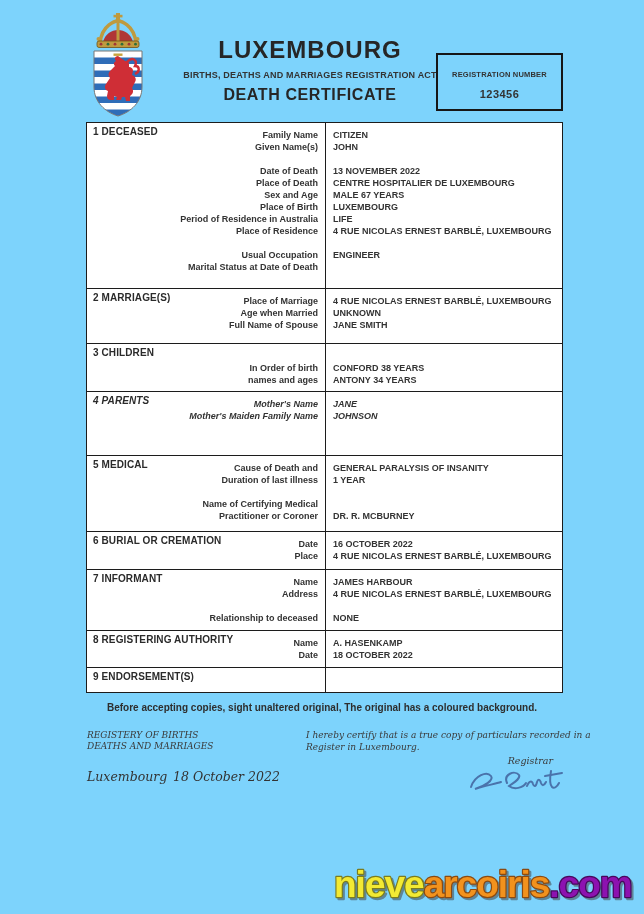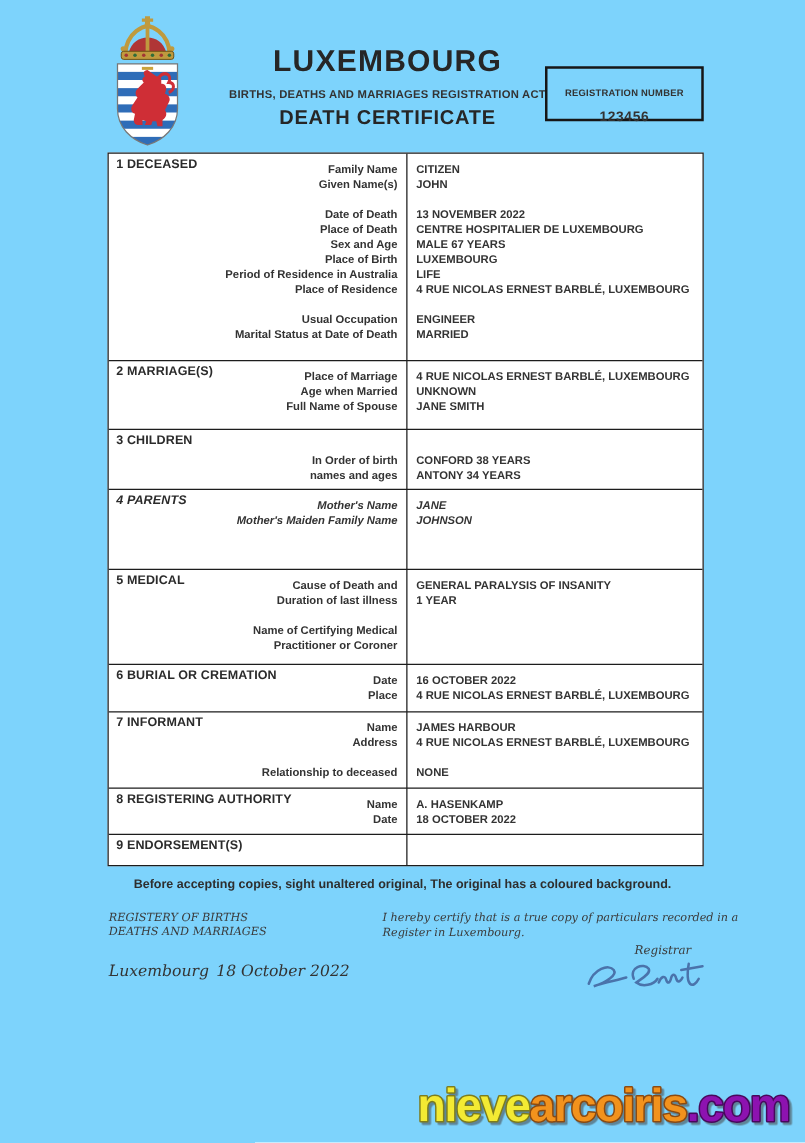--- a/index.html
+++ b/index.html
@@ -5,21 +5,21 @@
   html,body{margin:0;padding:0;background:#fff;}
   .page{position:relative;width:644px;height:914px;background:#7dd3fc;overflow:hidden;
         font-family:"Liberation Sans",sans-serif;color:#2f2f2f;}
 
   
   .coat{position:absolute;left:87px;top:12px;width:62px;height:106px;}
   .head-center{position:absolute;left:150px;top:38px;width:320px;text-align:center;}
   .country-title{font-size:24px;font-weight:bold;letter-spacing:1px;color:#262626;line-height:1;}
   .act-subtitle{font-size:9px;font-weight:bold;letter-spacing:.2px;margin-top:8px;color:#333;}
   .doc-type{font-size:16px;font-weight:bold;letter-spacing:.6px;margin-top:6px;color:#262626;}
-  .regbox{position:absolute;left:436px;top:53px;width:127px;height:44px;border:2px solid #161616;
+  .regbox{position:absolute;left:436px;top:53px;width:127px;height:58px;border:2px solid #161616;
           box-sizing:border-box;text-align:center;}
   .reg-label{font-size:7.5px;font-weight:bold;margin-top:15px;color:#333;letter-spacing:.2px;}
   .reg-value{font-size:11px;font-weight:bold;margin-top:9px;color:#333;letter-spacing:.5px;}
 
   
   .cert-table{position:absolute;left:86px;top:122px;width:475px;border:1.5px solid #1c1c1c;
               box-sizing:content-box;background:#fff;}
   .vline{position:absolute;left:238px;top:0;bottom:0;width:1.4px;background:#1c1c1c;z-index:2;}
   .section{position:relative;box-sizing:border-box;border-bottom:1.4px solid #1c1c1c;}
   .section:last-child{border-bottom:none;}
@@ -146,21 +146,20 @@
           <div class="row">
             <div class="lab"></div>
             <div class="val"></div>
           </div>
           <div class="row">
             <div class="lab">Usual Occupation</div>
             <div class="val">ENGINEER</div>
           </div>
           <div class="row">
             <div class="lab">Marital Status at Date of Death</div>
-            <div class="val">MARRIED</div>
           </div>
         </div>
       </div>
       <div class="section" style="height: 55px;">
         <div class="sec-title">2 MARRIAGE(S)</div>
         <div class="rows">
           <div class="row">
             <div class="lab">Place of Marriage</div>
             <div class="val">4 RUE NICOLAS ERNEST BARBLÉ, LUXEMBOURG</div>
           </div>
@@ -222,20 +221,21 @@
           <div class="row">
             <div class="lab"></div>
             <div class="val"></div>
           </div>
           <div class="row">
             <div class="lab">Name of Certifying Medical</div>
             <div class="val"></div>
           </div>
           <div class="row">
             <div class="lab">Practitioner or Coroner</div>
+            <div class="val">DR. R. MCBURNEY</div>
           </div>
         </div>
       </div>
       <div class="section" style="height: 38px;">
         <div class="sec-title">6 BURIAL OR CREMATION</div>
         <div class="rows">
           <div class="row">
             <div class="lab">Date</div>
             <div class="val">16 OCTOBER 2022</div>
           </div>

